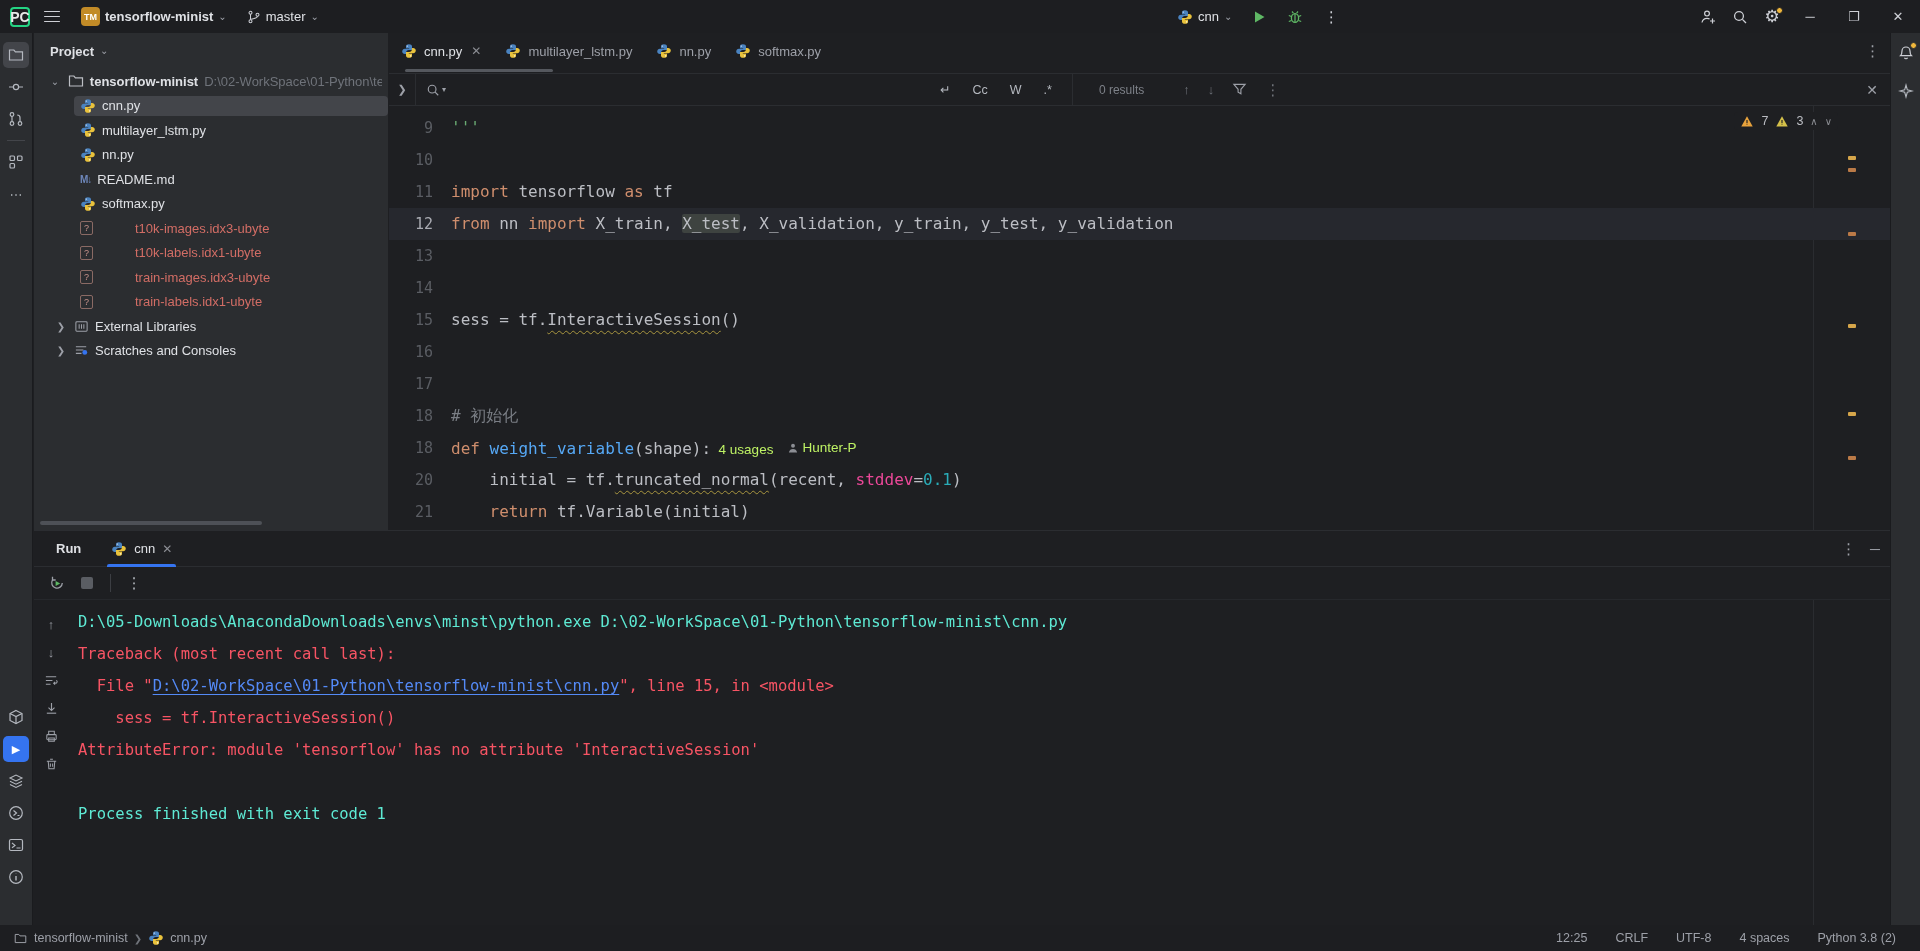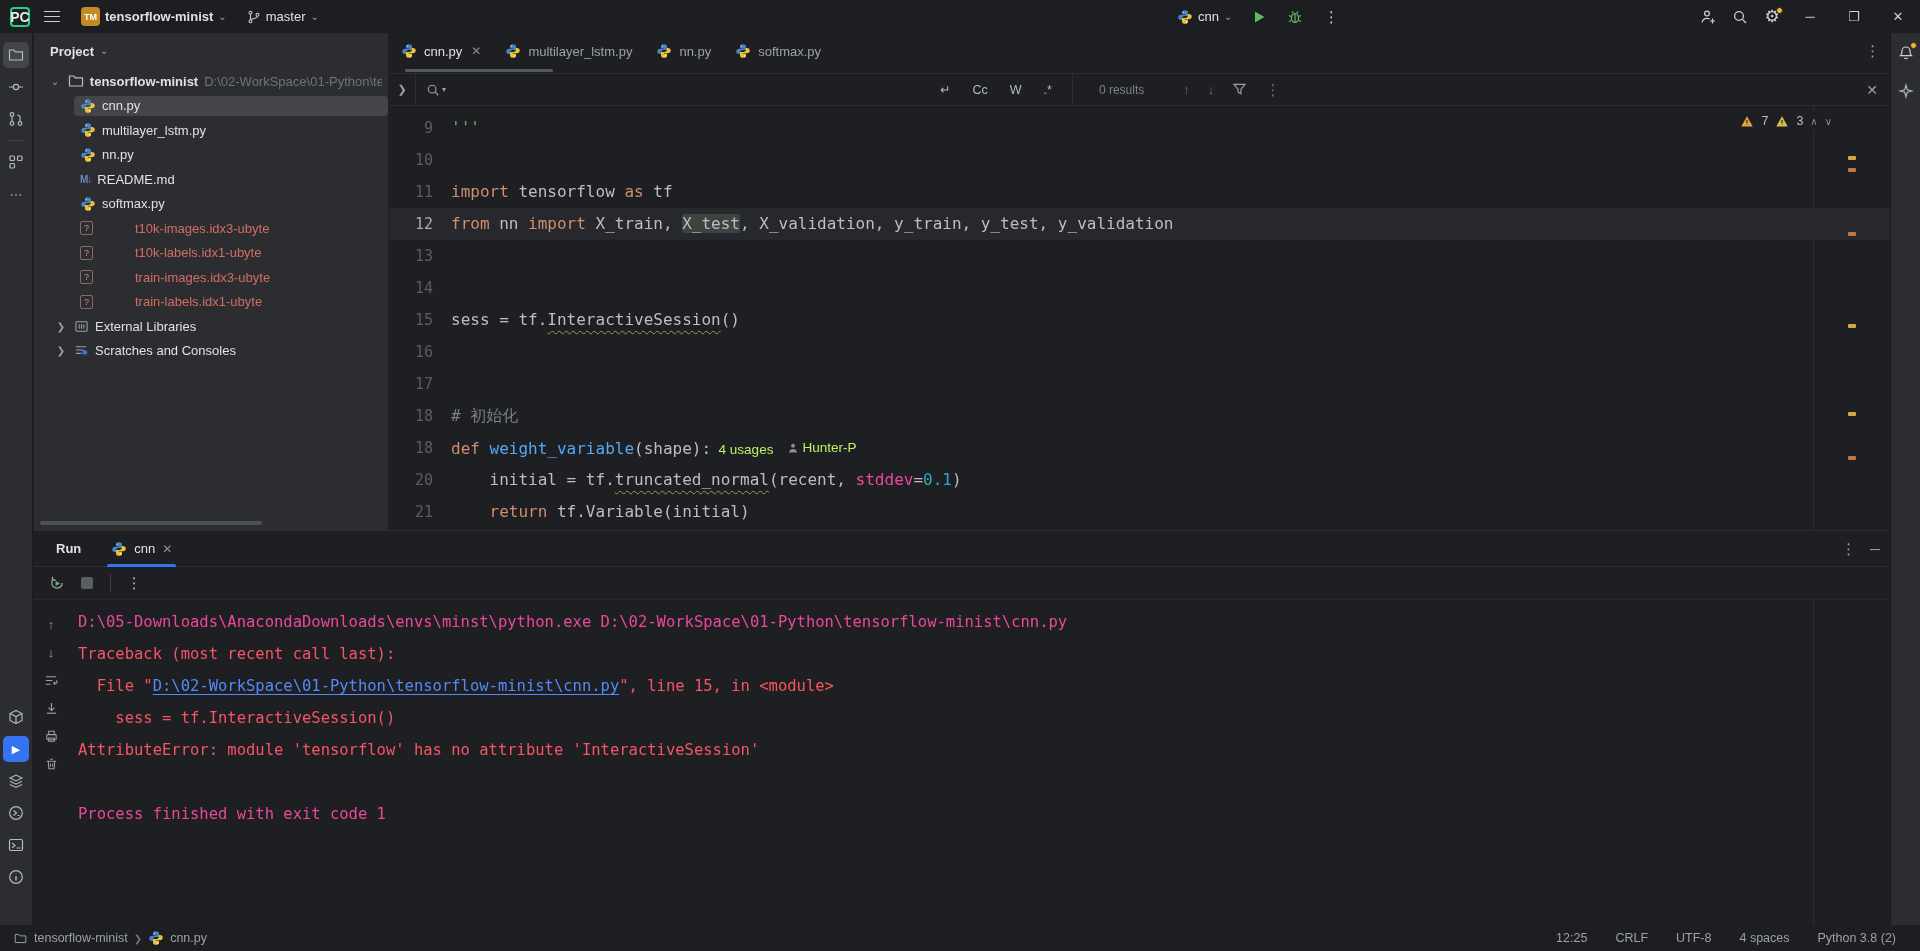--- a/index.html
+++ b/index.html
@@ -111,21 +111,21 @@
   .run-header-right { position:absolute; right:10px; display:flex; align-items:center; gap:14px; color:#9da0a8; }
   .run-toolbar { height:33px; display:flex; align-items:center; padding-left:10px; gap:4px; border-bottom:1px solid #26282c; }
   .rt-ico { width:26px; height:24px; display:flex; align-items:center; justify-content:center; border-radius:4px; color:#b4b8bf; }
   .rt-sep { width:1px; height:18px; background:#3c3e43; margin:0 6px; }
   .console-wrap { position:relative; height:326px; display:flex; }
   .console-gutter { width:34px; flex:none; display:flex; flex-direction:column; align-items:center; padding-top:14px; gap:8px; color:#9da0a8; }
   .cg-ico { width:22px; height:20px; display:flex; align-items:center; justify-content:center; font-size:13px; }
   .console { flex:1; font-family:"DejaVu Sans Mono", monospace; font-size:15.5px; padding:6px 0 0 10px; position:relative; }
   .console .guide { left:1745px; }
   .cline { height:32px; line-height:32px; white-space:pre; }
-  .tok-err { color:#f75464; } .tok-out { color:#ec4899; }
+  .tok-err { color:#f75464; } .tok-out { color:#5eead4; }
   .tok-link { color:#548af7; text-decoration:underline; text-underline-offset:3px; }
 
   
   .statusbar { position:absolute; left:0; top:925px; width:1920px; height:26px; background:#1d1e21;
     display:flex; align-items:center; color:#9da0a8; font-size:12.5px; }
   .sb-left { display:flex; align-items:center; gap:7px; padding-left:14px; }
   .sb-crumb { display:flex; align-items:center; gap:6px; }
   .sb-sep-chev { color:#6f737a; font-size:10px; }
   .sb-right { margin-left:auto; display:flex; align-items:center; gap:28px; padding-right:24px; }
   .sb-item { cursor:default; }

